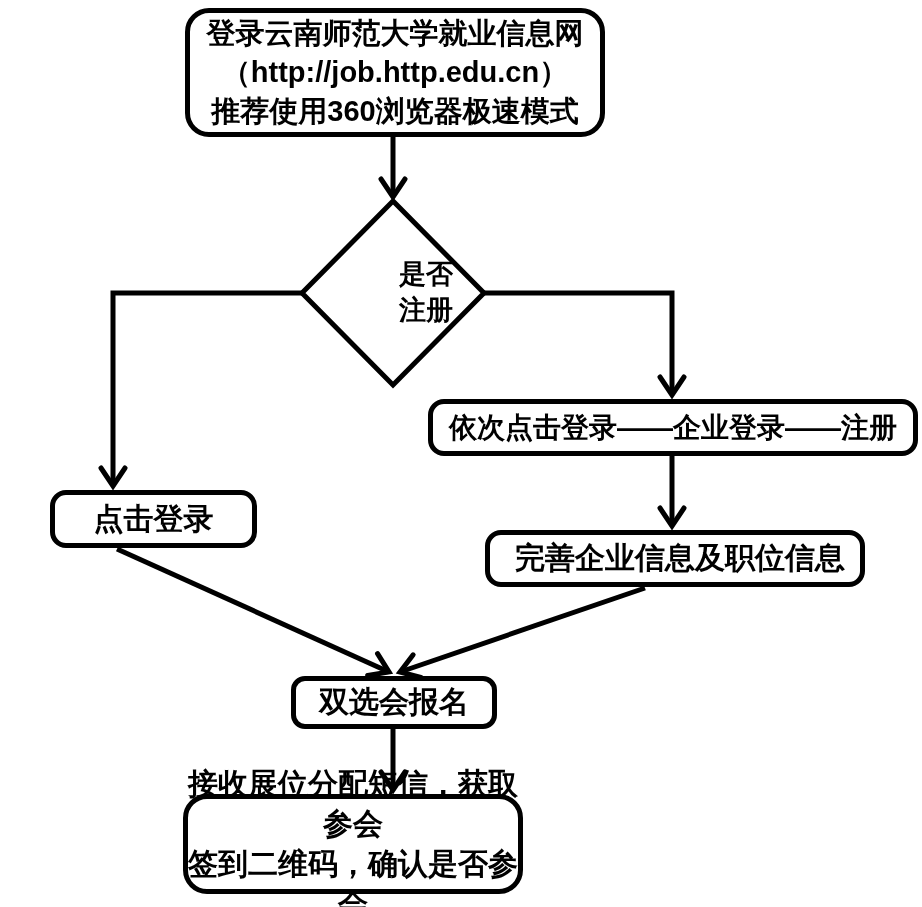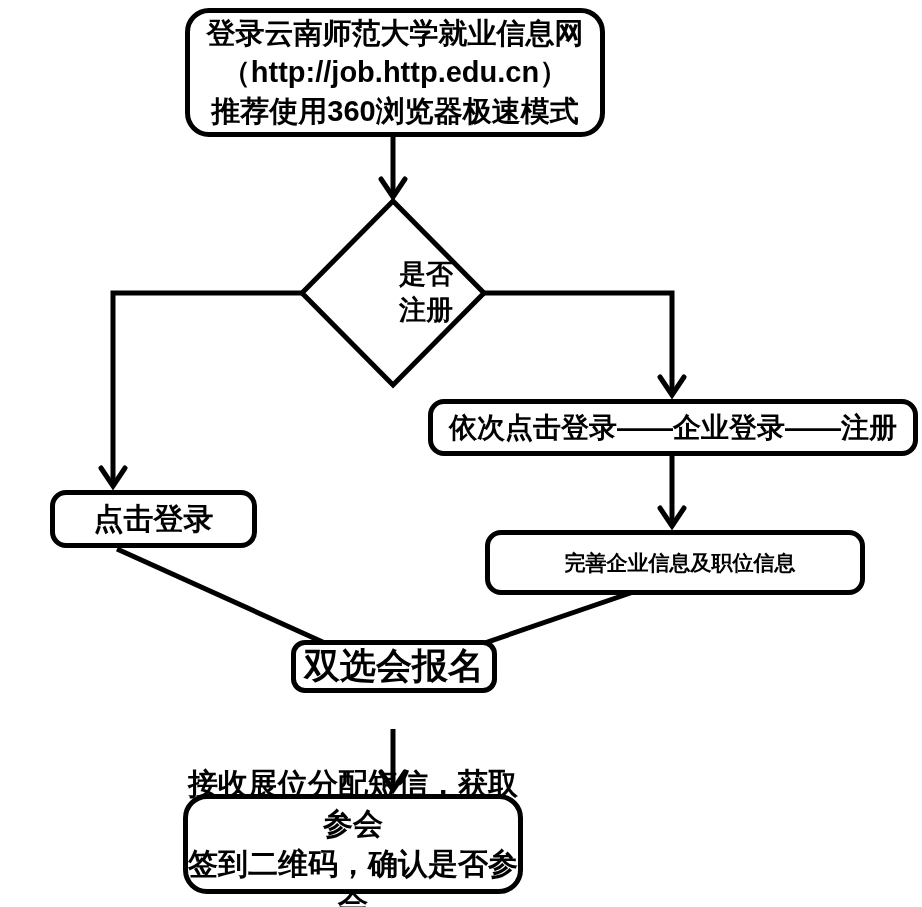--- a/index.html
+++ b/index.html
@@ -35,26 +35,26 @@
   }
   .node-click-login {
     left: 10px; top: 490px; width: 207px; height: 58px;
     border-radius: 16px; font-size: 30px; margin-left: 40px;
   }
   .node-register-path {
     left: 428px; top: 399px; width: 490px; height: 57px;
     border-radius: 16px; font-size: 28px; white-space: nowrap; align-items: center;
   }
   .node-complete-info {
-    left: 485px; top: 530px; width: 380px; height: 65px;
-    border-radius: 16px; font-size: 21px; white-space: nowrap; padding-left: 10px;
+    left: 485px; top: 530px; width: 380px; height: 57px;
+    border-radius: 16px; font-size: 30px; white-space: nowrap; padding-left: 10px;
   }
   .node-fair-signup {
-    left: 291px; top: 640px; width: 206px; height: 53px;
-    border-radius: 14px; font-size: 36px;
+    left: 291px; top: 676px; width: 206px; height: 53px;
+    border-radius: 14px; font-size: 30px;
   }
   .node-receive-sms {
     left: 183px; top: 794px; width: 340px; height: 100px;
     border-radius: 24px; font-size: 30px; line-height: 40px;
   }
   .decision-label {
     position: absolute;
     left: 333px; top: 256px; width: 120px;
     text-align: right;
     font-size: 27px; line-height: 36px;

